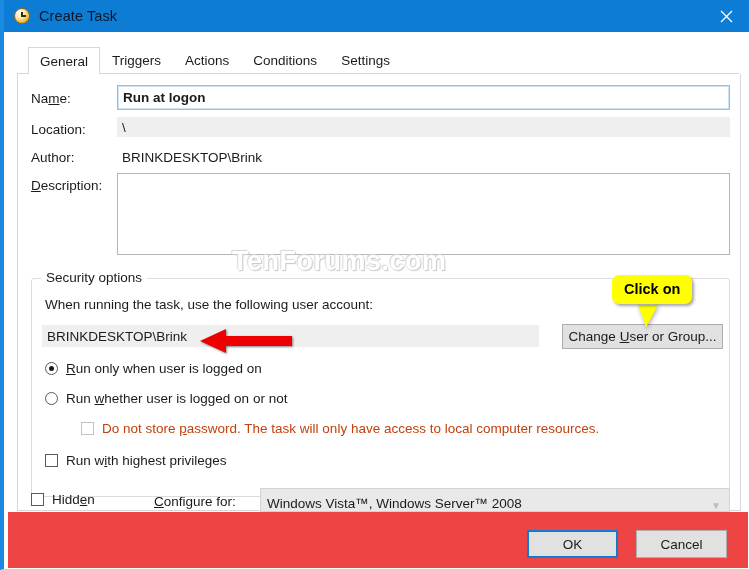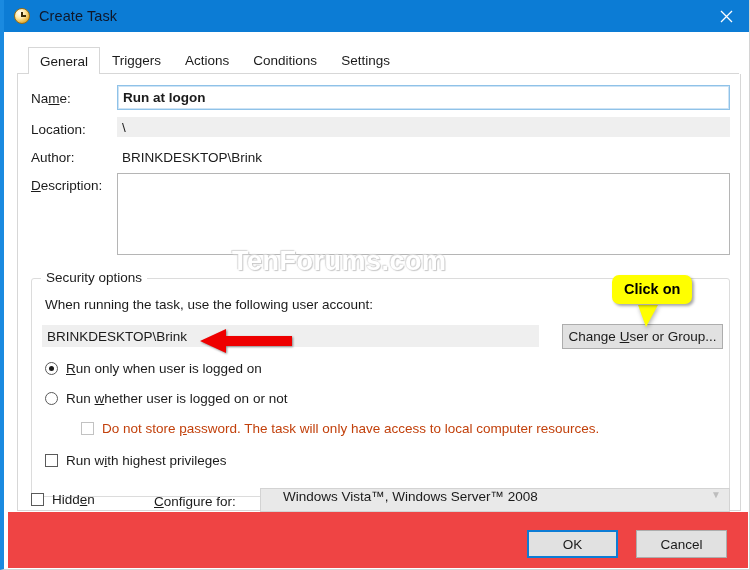--- a/index.html
+++ b/index.html
@@ -215,22 +215,22 @@
   }
 
   
   .combo {
     position: absolute;
     background: #e9e9e9;
     border: 1px solid #d3d3d3;
     font-size: 13.5px;
     color: #1b1b1b;
     display: flex;
-    align-items: flex-start;
-    padding-left: 22px;
+    align-items: flex-end;
+    padding-left: 6px;
     cursor: default;
   }
   .combo .caret { margin-left: auto; margin-right: 8px; color: #bdbdbd; font-size: 10px; }
 
   
   .footer {
     position: absolute;
     left: 4px; top: 512px;
     right: 1px; bottom: 1px;
     background: #ef4444;

